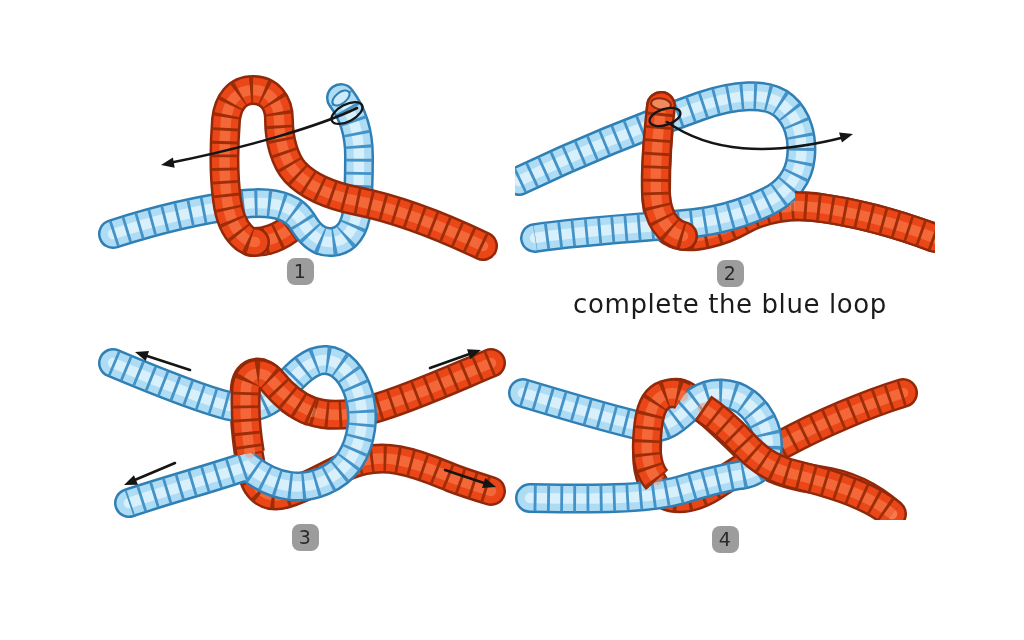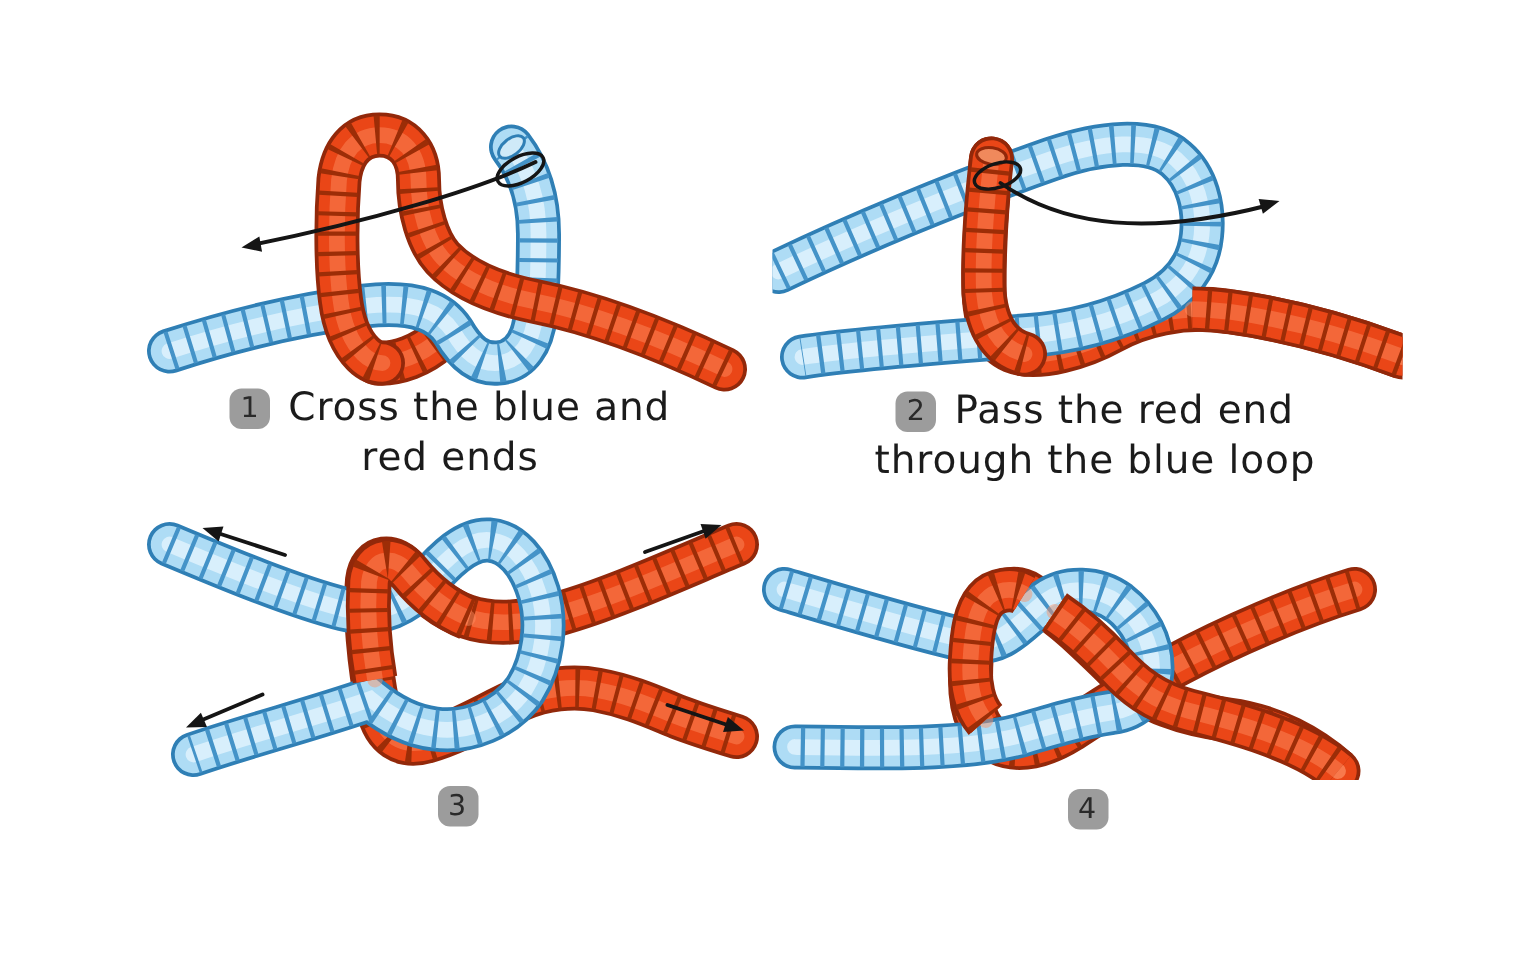--- a/index.html
+++ b/index.html
@@ -109,31 +109,28 @@
       <path d="M 152 130 C 144 121 141 106 142 90 C 143 72 145 58 152 50 C 158 43 170 41 178 46" fill="none" stroke="#9c2d07" stroke-width="26" stroke-linecap="butt" stroke-dasharray="2.8 10.4"></path>
       <path d="M 198 58 C 210 66 224 78 238 93 C 250 106 264 118 288 124 C 316 131 362 143 387 164" fill="none" stroke="#92280a" stroke-width="30" stroke-linecap="butt"></path>
       <path d="M 198 58 C 210 66 224 78 238 93 C 250 106 264 118 288 124 C 316 131 362 143 387 164" fill="none" stroke="#ea4617" stroke-width="25" stroke-linecap="butt"></path>
       <path d="M 198 58 C 210 66 224 78 238 93 C 250 106 264 118 288 124 C 316 131 362 143 387 164" fill="none" stroke="#ff9064" stroke-width="10.5" stroke-linecap="round" opacity="0.45"></path>
       <path d="M 198 58 C 210 66 224 78 238 93 C 250 106 264 118 288 124 C 316 131 362 143 387 164" fill="none" stroke="#9c2d07" stroke-width="26" stroke-linecap="butt" stroke-dasharray="2.8 10.4"></path>
     </svg>
 
   <div class="caption" style="left:95px;top:258px;width:410px">
     <div class="cap-row">
       <span class="badge" style="background: rgb(156, 156, 156); color: rgb(42, 42, 42);">1</span>
-      <span class="line">Cross the blue and</span>
     </div>
-    <span class="line">red ends</span>
   </div>
 
   <div class="caption" style="left:515px;top:260px;width:430px">
     <div class="cap-row">
       <span class="badge" style="background: rgb(156, 156, 156); color: rgb(42, 42, 42);">2</span>
-      <span class="line">Pass the red end</span>
     </div>
-    <span class="line">through the blue loop</span>
+    <span class="line">complete the blue loop</span>
   </div>
 
   <div class="caption" style="left:85px;top:524px;width:440px">
     <div class="cap-row">
       <span class="badge" style="background: rgb(156, 156, 156); color: rgb(42, 42, 42);">3</span>
     </div>
 
   </div>
 
   <div class="caption" style="left:505px;top:526px;width:440px">

